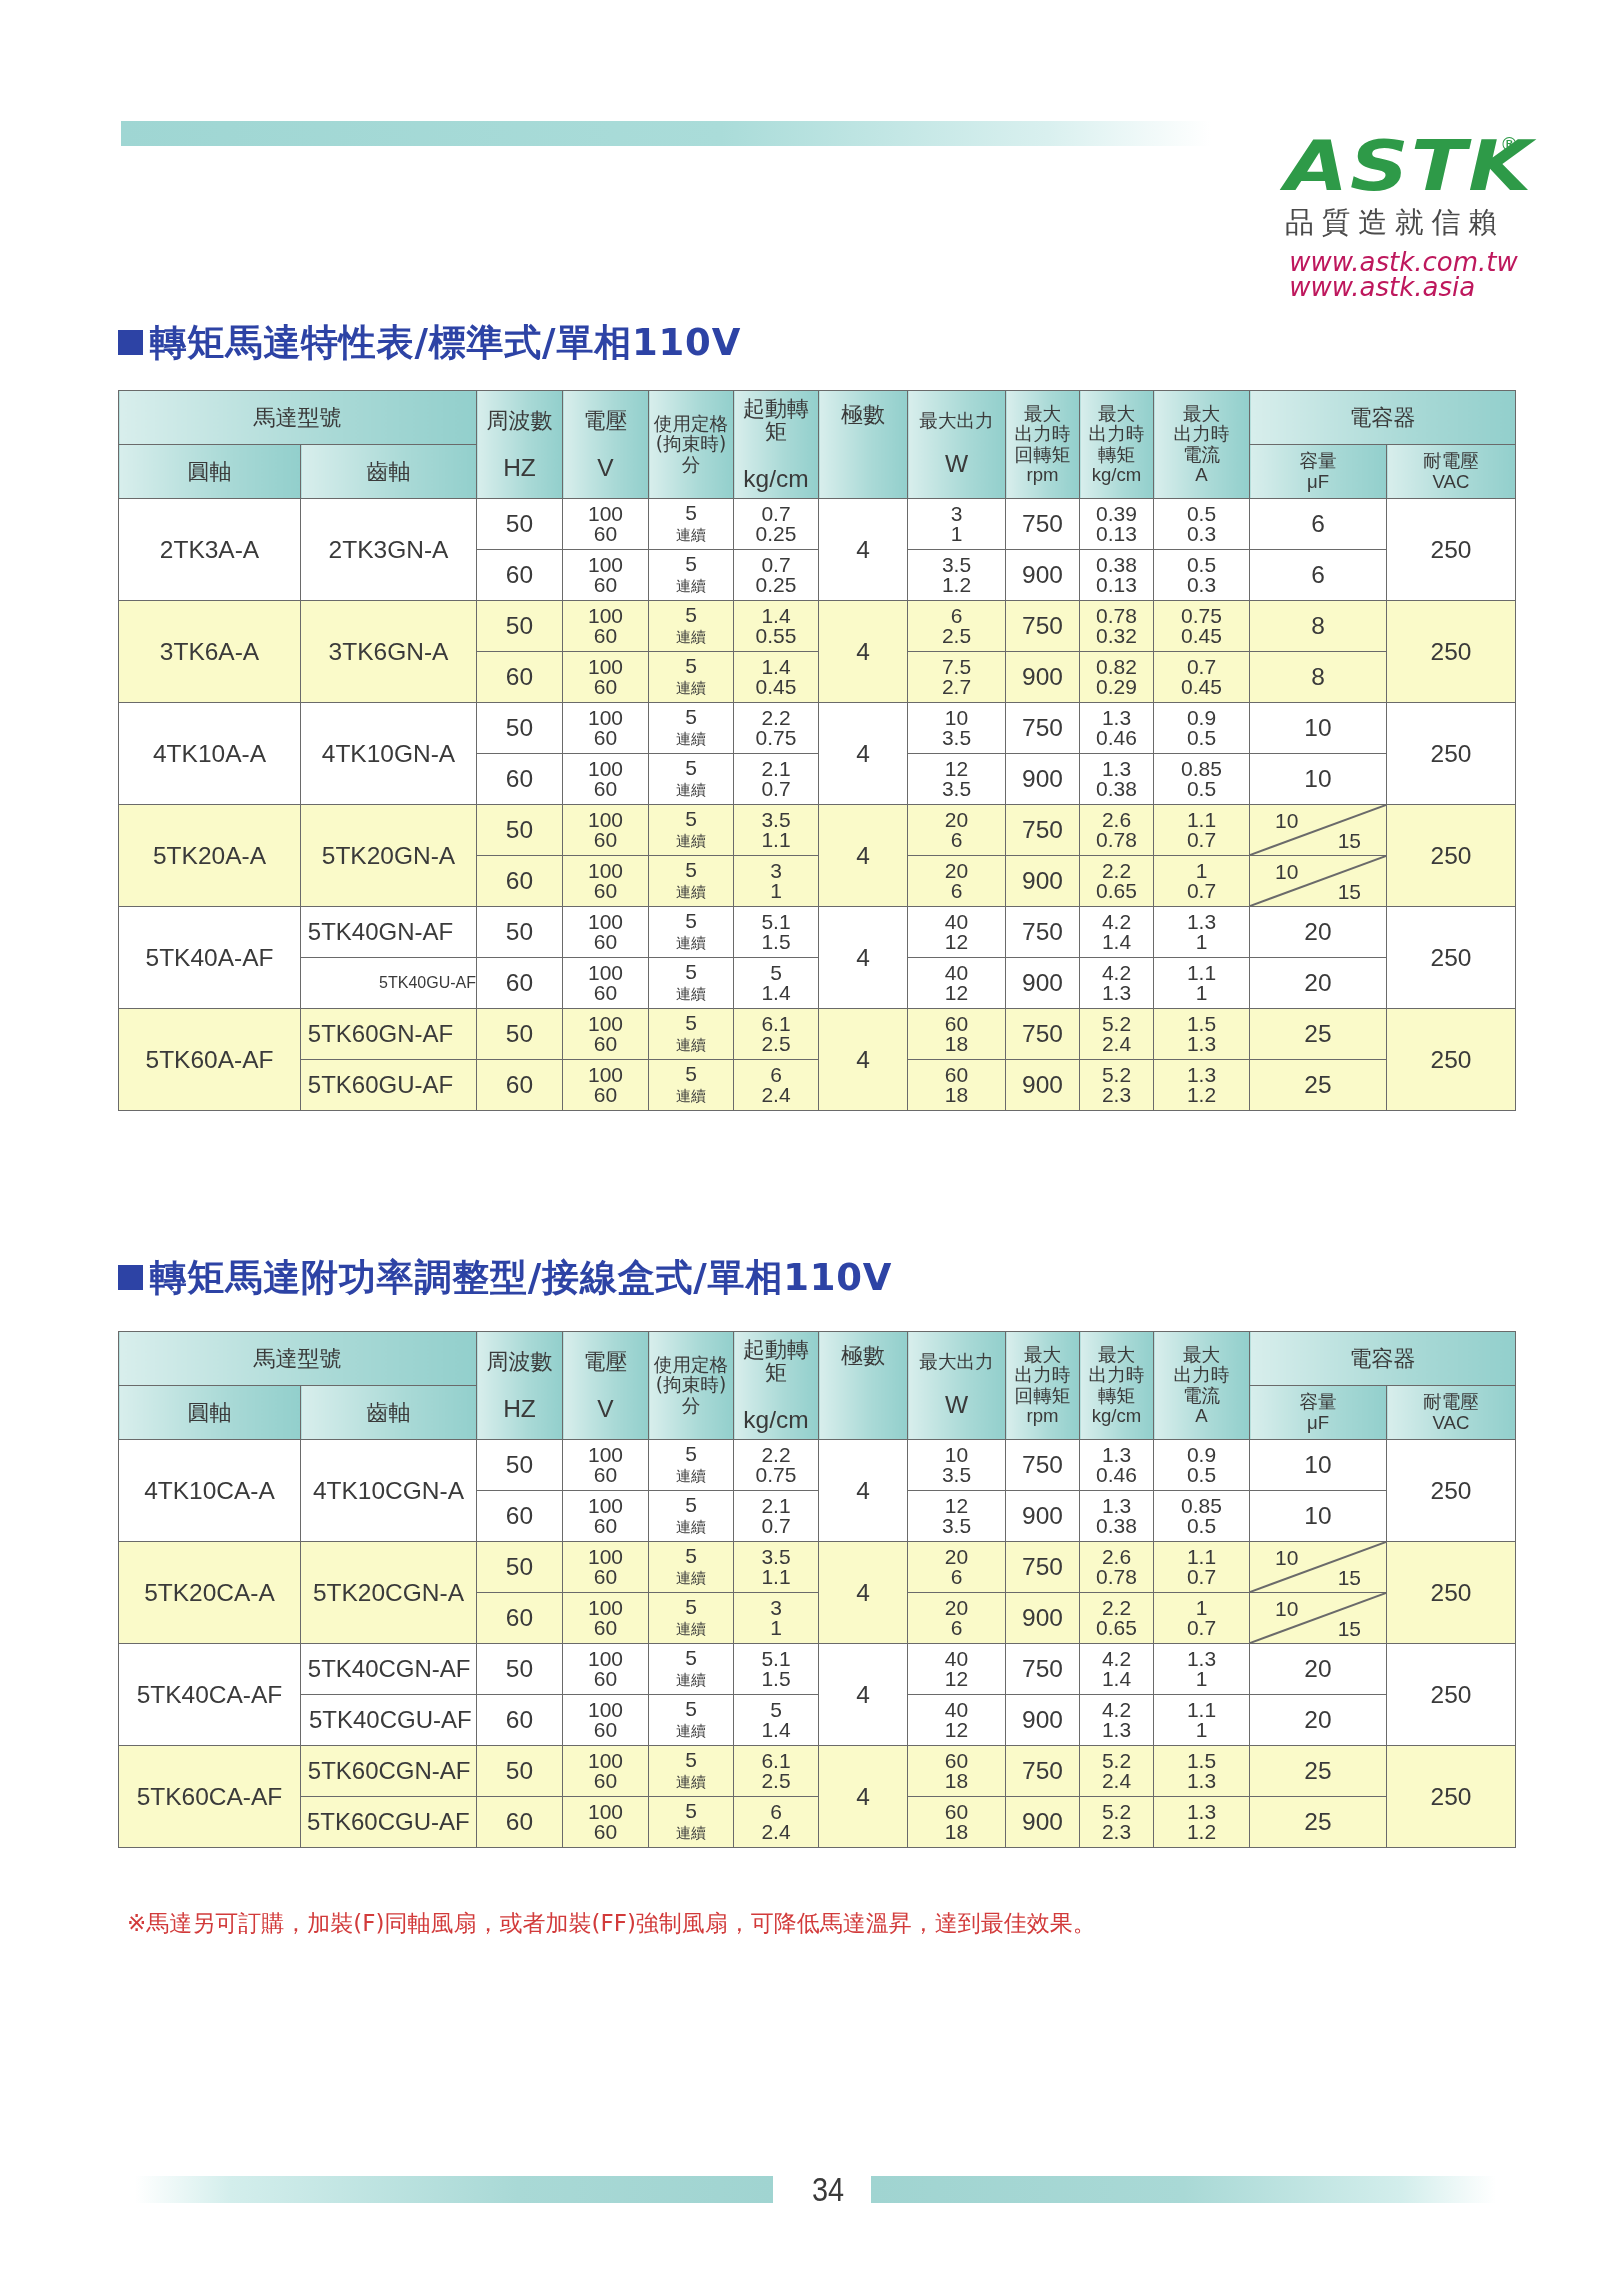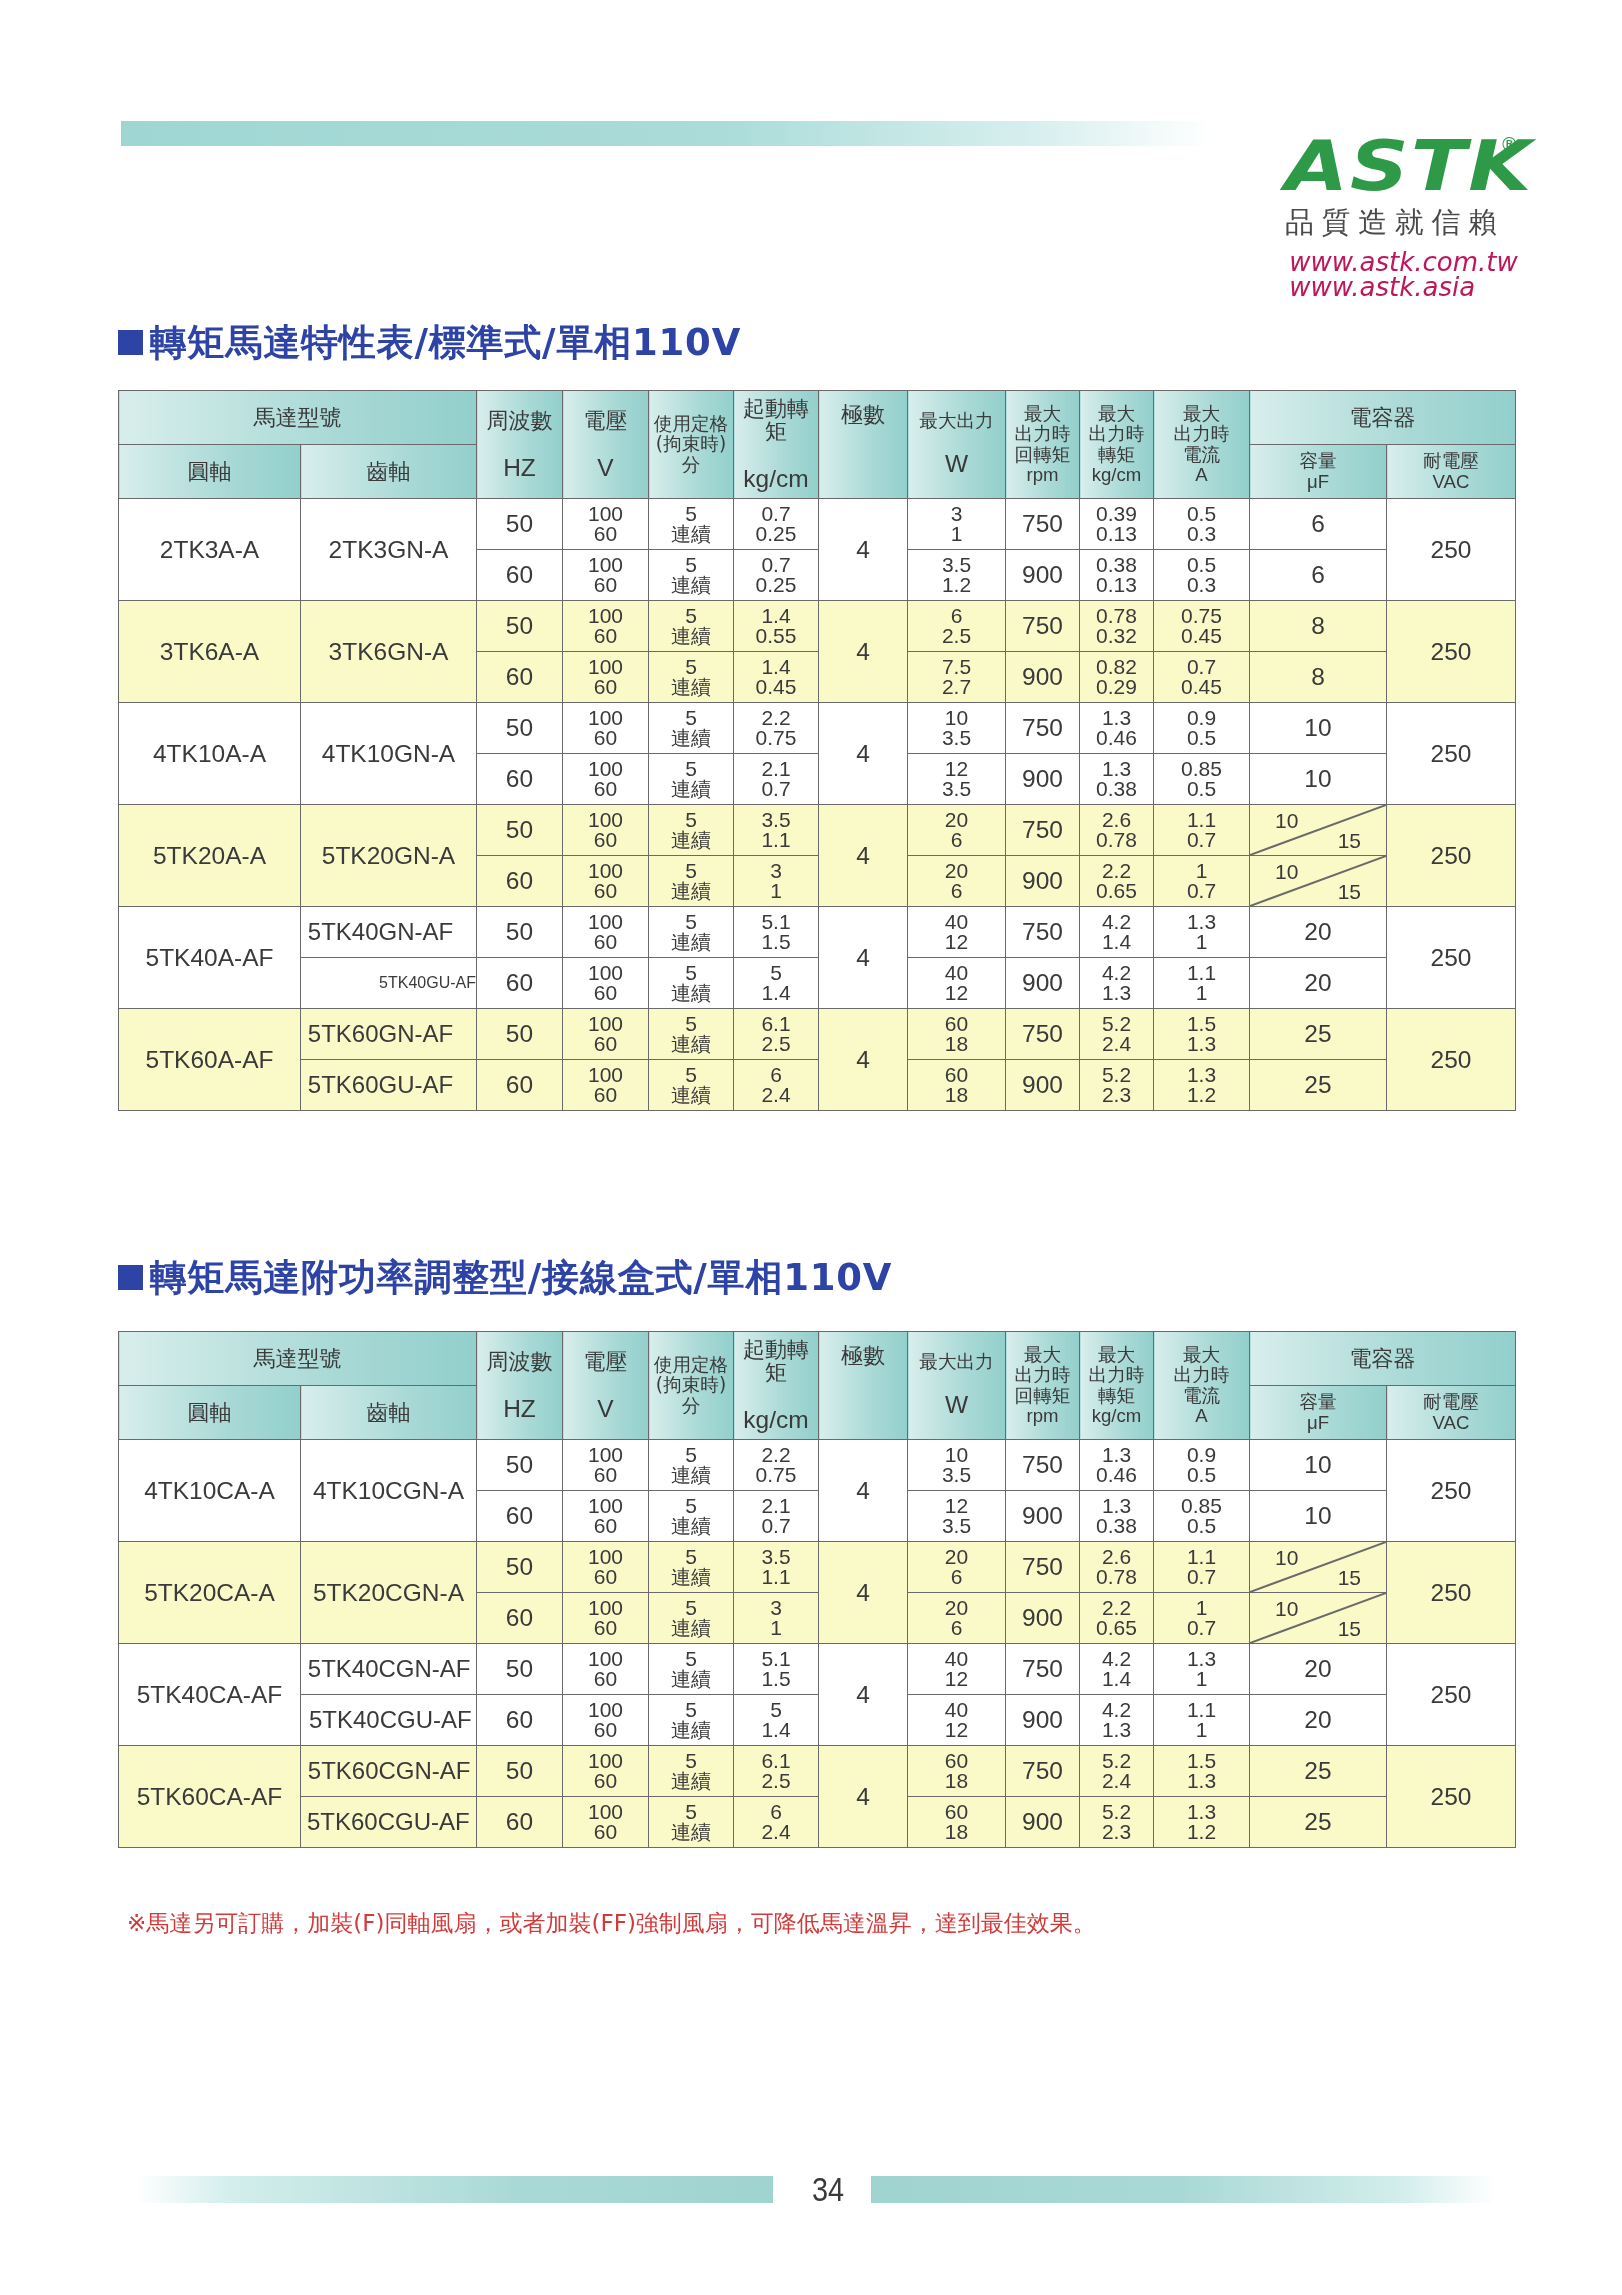--- a/index.html
+++ b/index.html
@@ -51,21 +51,21 @@
   table.spec th {
     background:linear-gradient(to right,#d8eeec 0%,#a9d9d6 60%,#92cfcc 100%);
     font-family:"DejaVu Sans", sans-serif; font-size:22px; color:#3a3a3a;
   }
   table.spec th.small { font-size:18.6px; line-height:1.1; }
   table.spec th .unit { font-family:"Liberation Sans", sans-serif; font-size:24.5px; }
   table.spec th .unit-sm { font-family:"Liberation Sans", sans-serif; font-size:18.6px; }
   table.spec td { font-size:24.5px; height:50px; }
   table.spec td.model { font-size:24.5px; }
   table.spec td.stack { font-size:21px; line-height:20px; }
-  table.spec td.stack .cjk { font-family:Liberation Sans, sans-serif; font-size:20px; }
+  table.spec td.stack .cjk { font-family:Liberation Sans, sans-serif; font-size:15px; }
   tr.yellow td { background:#fafac9; }
   tr.white td { background:#ffffff; }
   td.diag { position:relative; background-clip:padding-box; }
   td.diag svg { position:absolute; left:0; top:0; width:100%; height:100%; }
   td.diag .a { position:absolute; left:25px; top:5px; font-size:21px; }
   td.diag .b { position:absolute; right:25px; bottom:3.4px; font-size:21px; }
   .note {
     position:absolute; left:127px; top:1908px; font-size:23px; color:#d23a3a;
     white-space:nowrap; font-family:"DejaVu Sans", sans-serif;
   }

